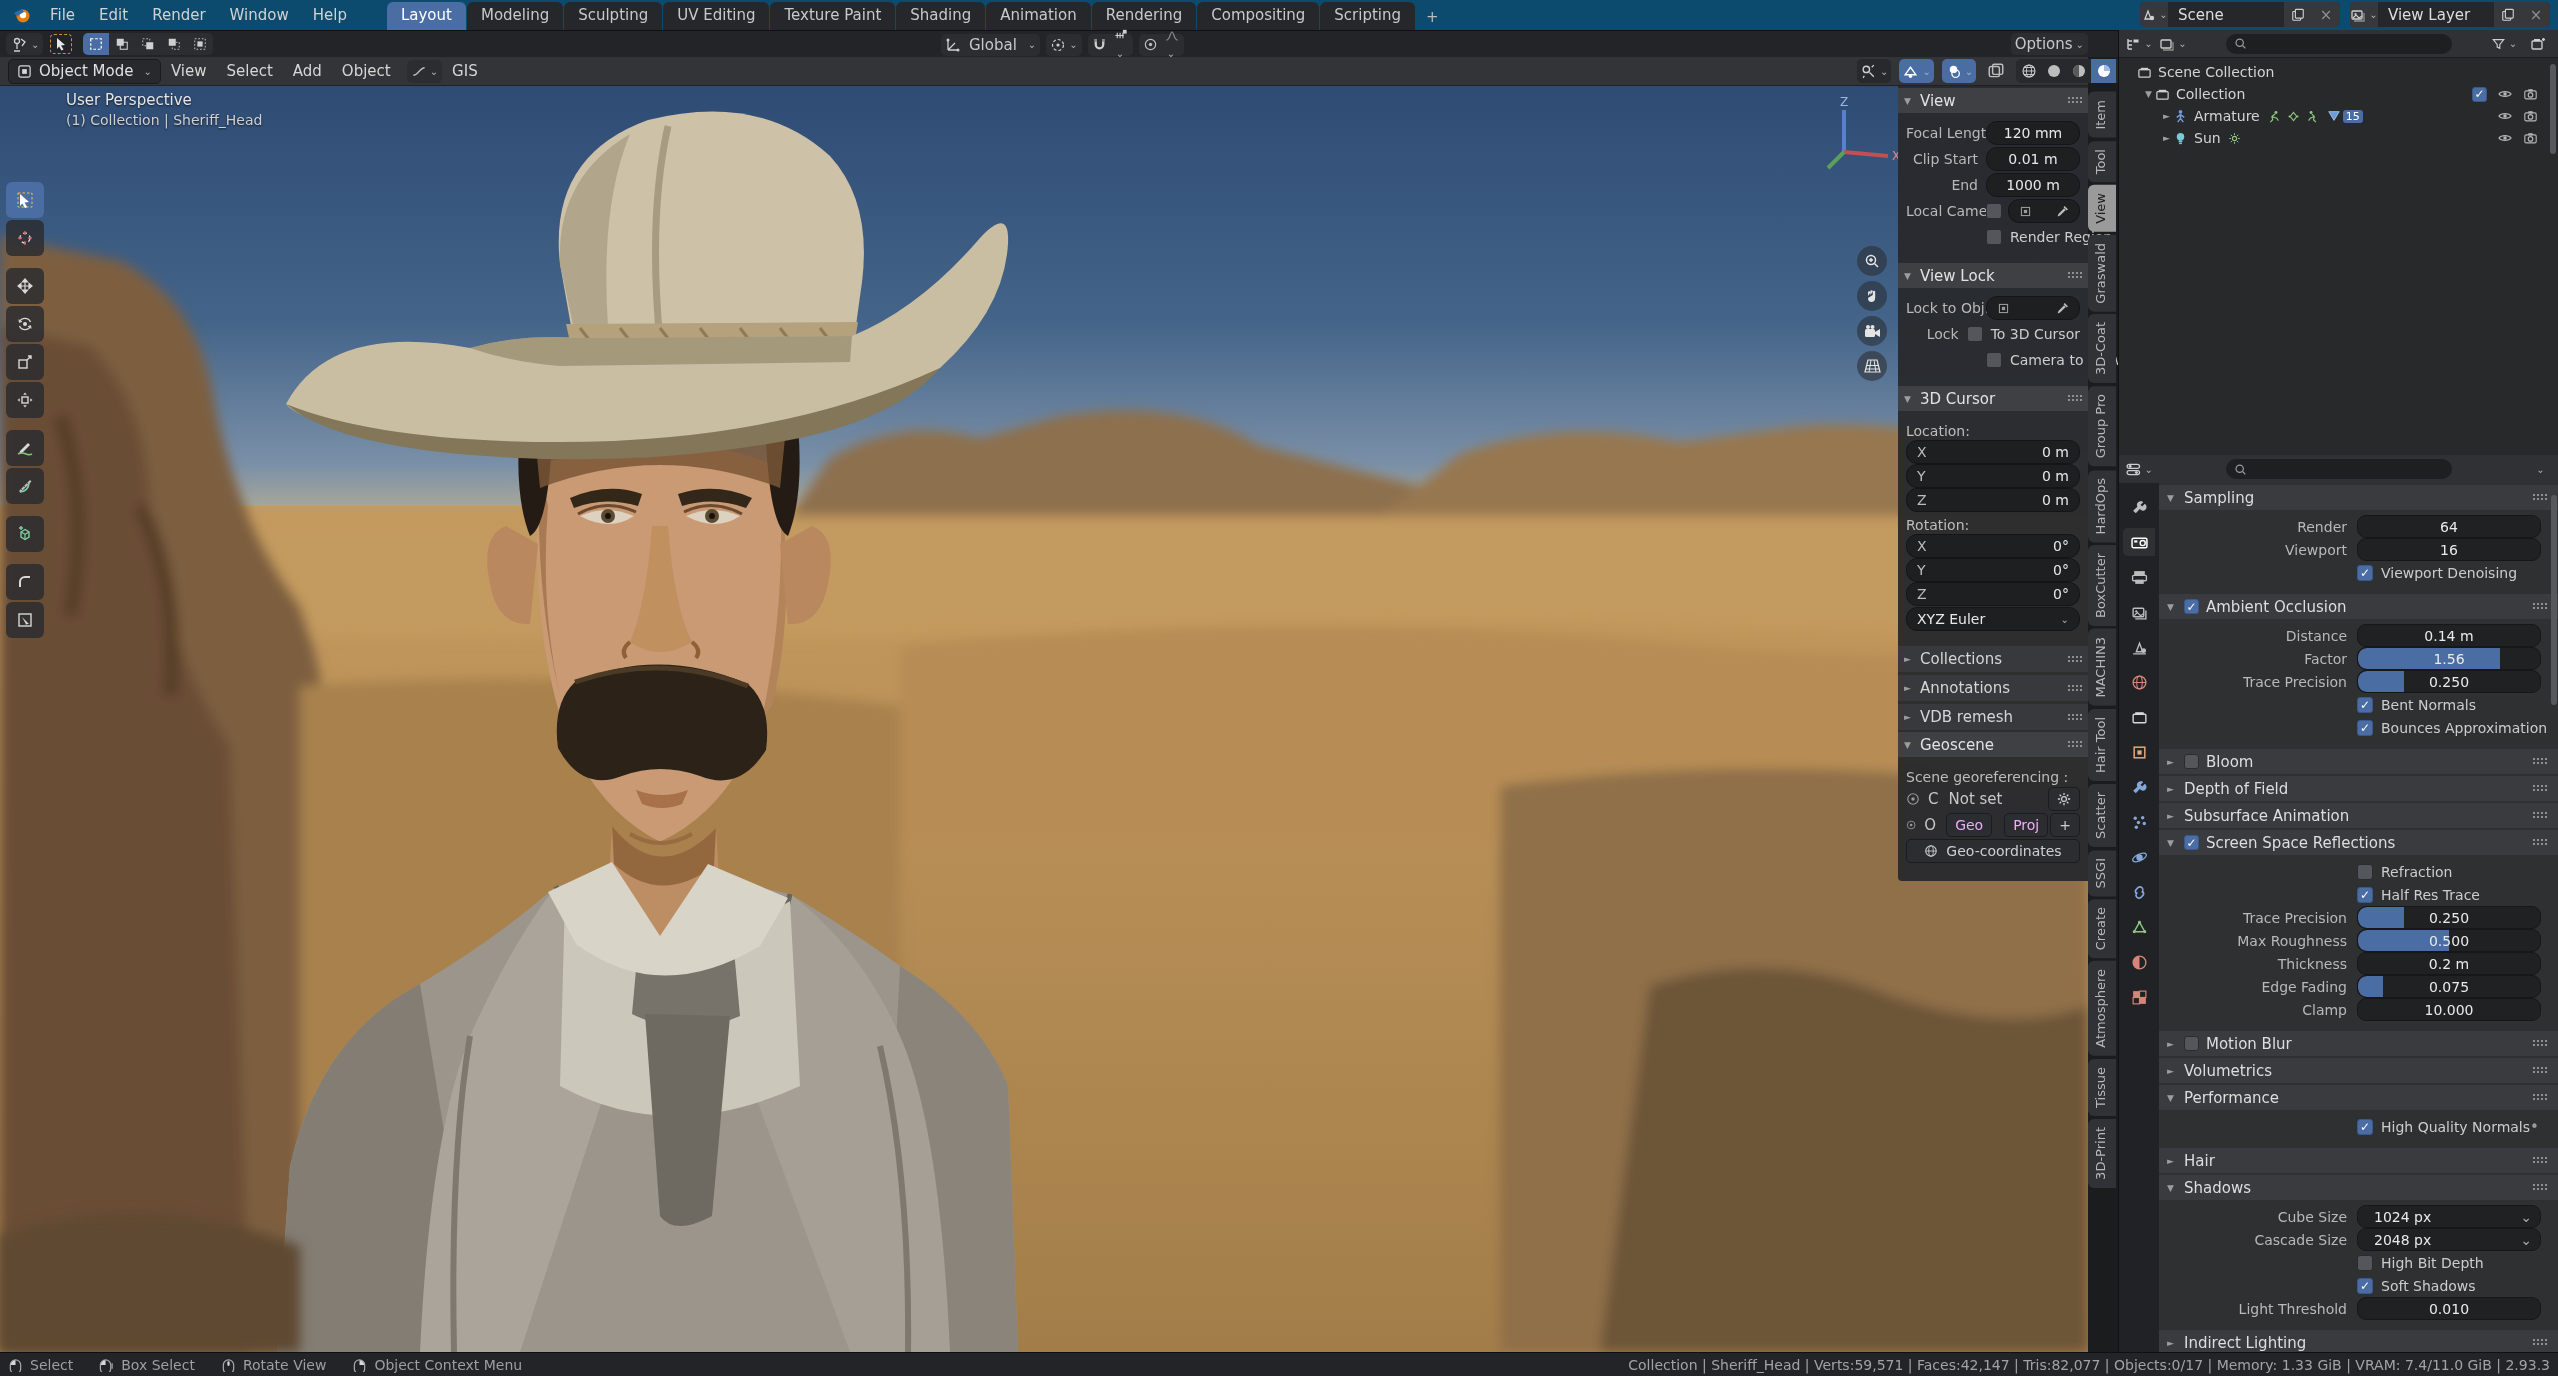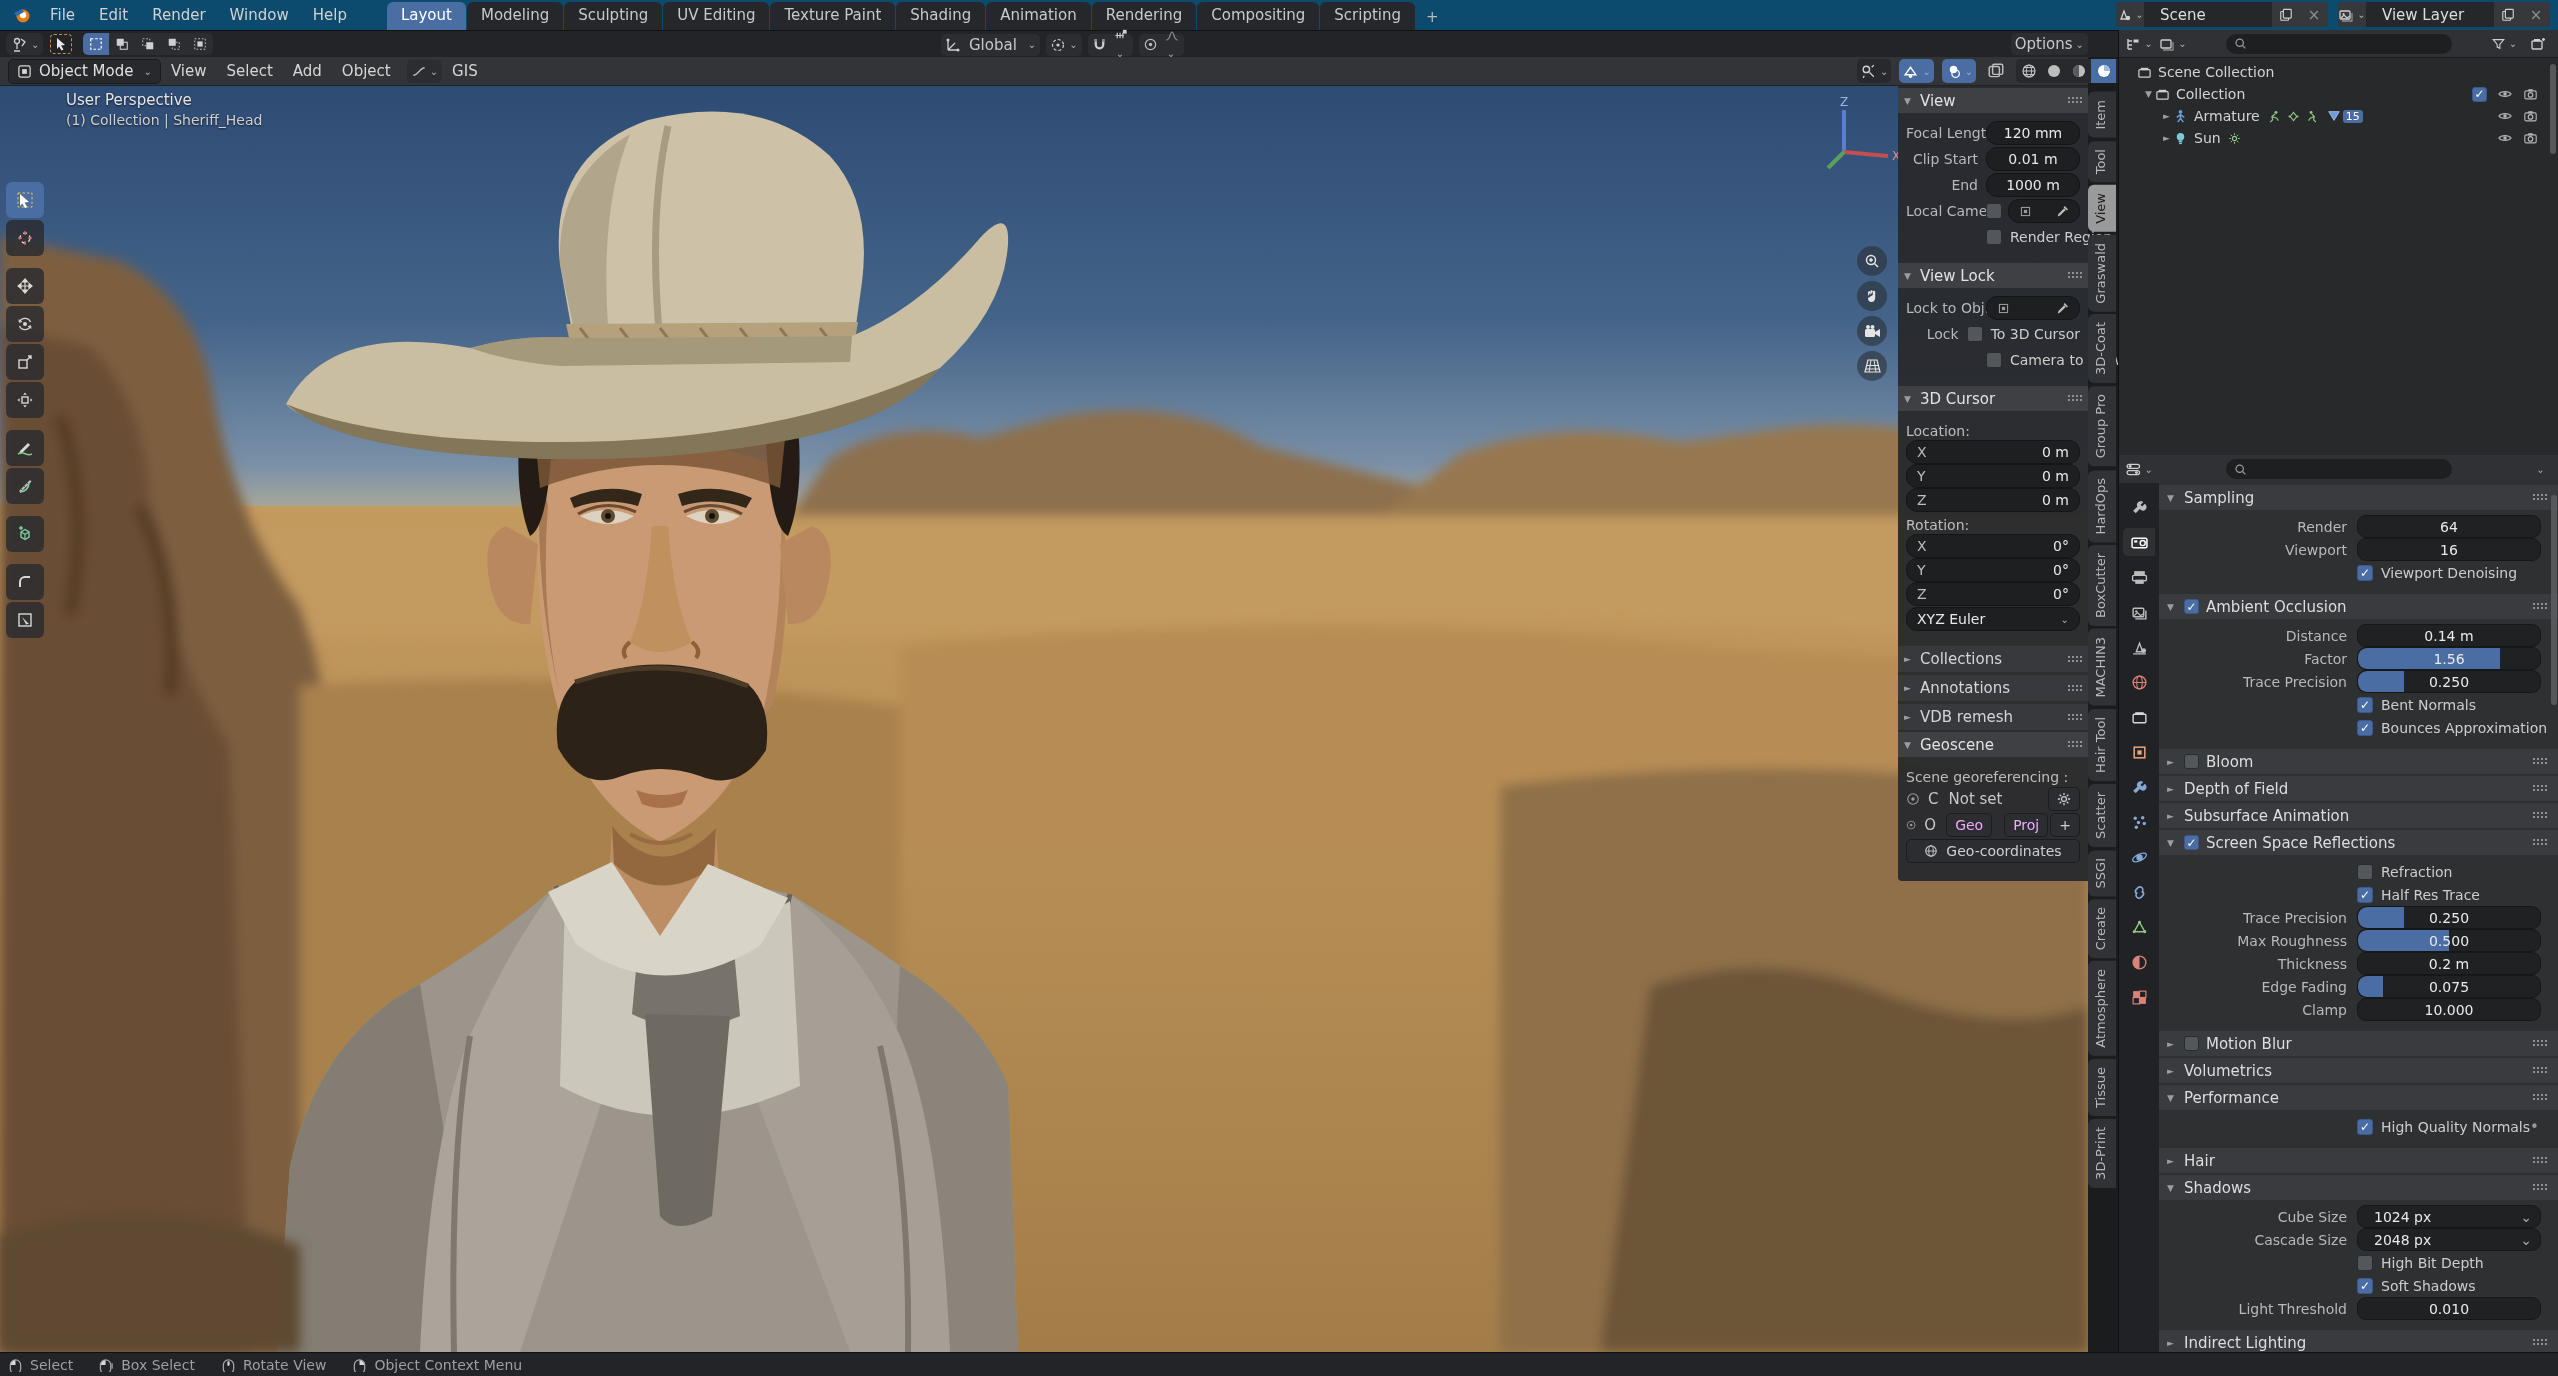--- a/index.html
+++ b/index.html
@@ -13,21 +13,21 @@
   
   .menubar{left:0;top:0;width:2558px;height:30px;background:#0c4a6e;display:flex;align-items:center;gap:2px;padding-left:8px;box-sizing:border-box;}
   .menu-item{padding:3px 12px;border-radius:4px;color:#d2d2d2;}
   .ws-tabs{display:flex;align-items:flex-end;height:30px;margin-left:26px;gap:1px;}
   .ws-tab{padding:4px 14px 5px;background:#26272a;color:#c9c9c9;border-radius:6px 6px 0 0;height:19px;line-height:19px;}
   .ws-tab.active{background:#4a6da3;color:#fff;}
   .ws-add{padding:4px 10px;color:#bbb;}
   .scene-widgets{position:absolute;right:8px;top:2px;display:flex;gap:10px;}
   .id-widget{display:flex;align-items:center;background:#26272a;border-radius:5px;height:25px;overflow:hidden;}
   .id-widget .icon-btn{background:#37383b;height:25px;}
-  .id-widget .name{padding:0 16px;min-width:96px;color:#ddd;}
+  .id-widget .name{padding:0 10px;min-width:96px;color:#ddd;}
   .icon-btn{display:flex;align-items:center;justify-content:center;width:28px;height:24px;color:#c2c2c2;}
   .toolbarrow{left:0;top:30px;width:2558px;height:27px;background:#232428;border-top:1px solid #101012;display:flex;align-items:center;box-sizing:border-box;}
   .tsr-btn{display:flex;align-items:center;background:#2c2d30;border-radius:5px;height:22px;padding:0 4px;margin-left:6px;color:#c8c8c8;}
   .tsr-btn.dashed{outline:1px dashed #c79241;outline-offset:-2px;background:#222326;}
   .seg{display:flex;margin-left:10px;border-radius:5px;overflow:hidden;}
   .seg .icon-btn{background:#2c2d30;width:26px;height:22px;}
   .seg .icon-btn.active{background:#4a6da3;color:#fff;}
   .mid-cluster{position:absolute;left:935px;top:0;height:27px;display:flex;align-items:center;}
   .options-btn{position:absolute;right:470px;top:2px;}
 
@@ -1311,14 +1311,15 @@
           <span>Rotate View</span>
         </span>
         <span class="hint">
           <svg width="15" height="14" viewBox="0 0 16 14">
             <path d="M8 1.5h0A5.5 5.5 0 0113.5 7v4A5.5 5.5 0 012.5 11V7A5.5 5.5 0 018 1.5z" fill="none" stroke="#a8a8a8" stroke-width="1.3"></path>
             <path d="M8 2a5 5 0 015 5H8z" fill="#d8d8d8"></path>
           </svg>
           <span>Object Context Menu</span>
         </span>
       </span>
+    <span class="sb-right">Collection | Sheriff_Head | Verts:59,571 | Faces:42,147 | Tris:82,077 | Objects:0/17 | Memory: 1.33 GiB | VRAM: 7.4/11.0 GiB | 2.93.3</span>
   </div>
 </div>
 
 </body></html>

